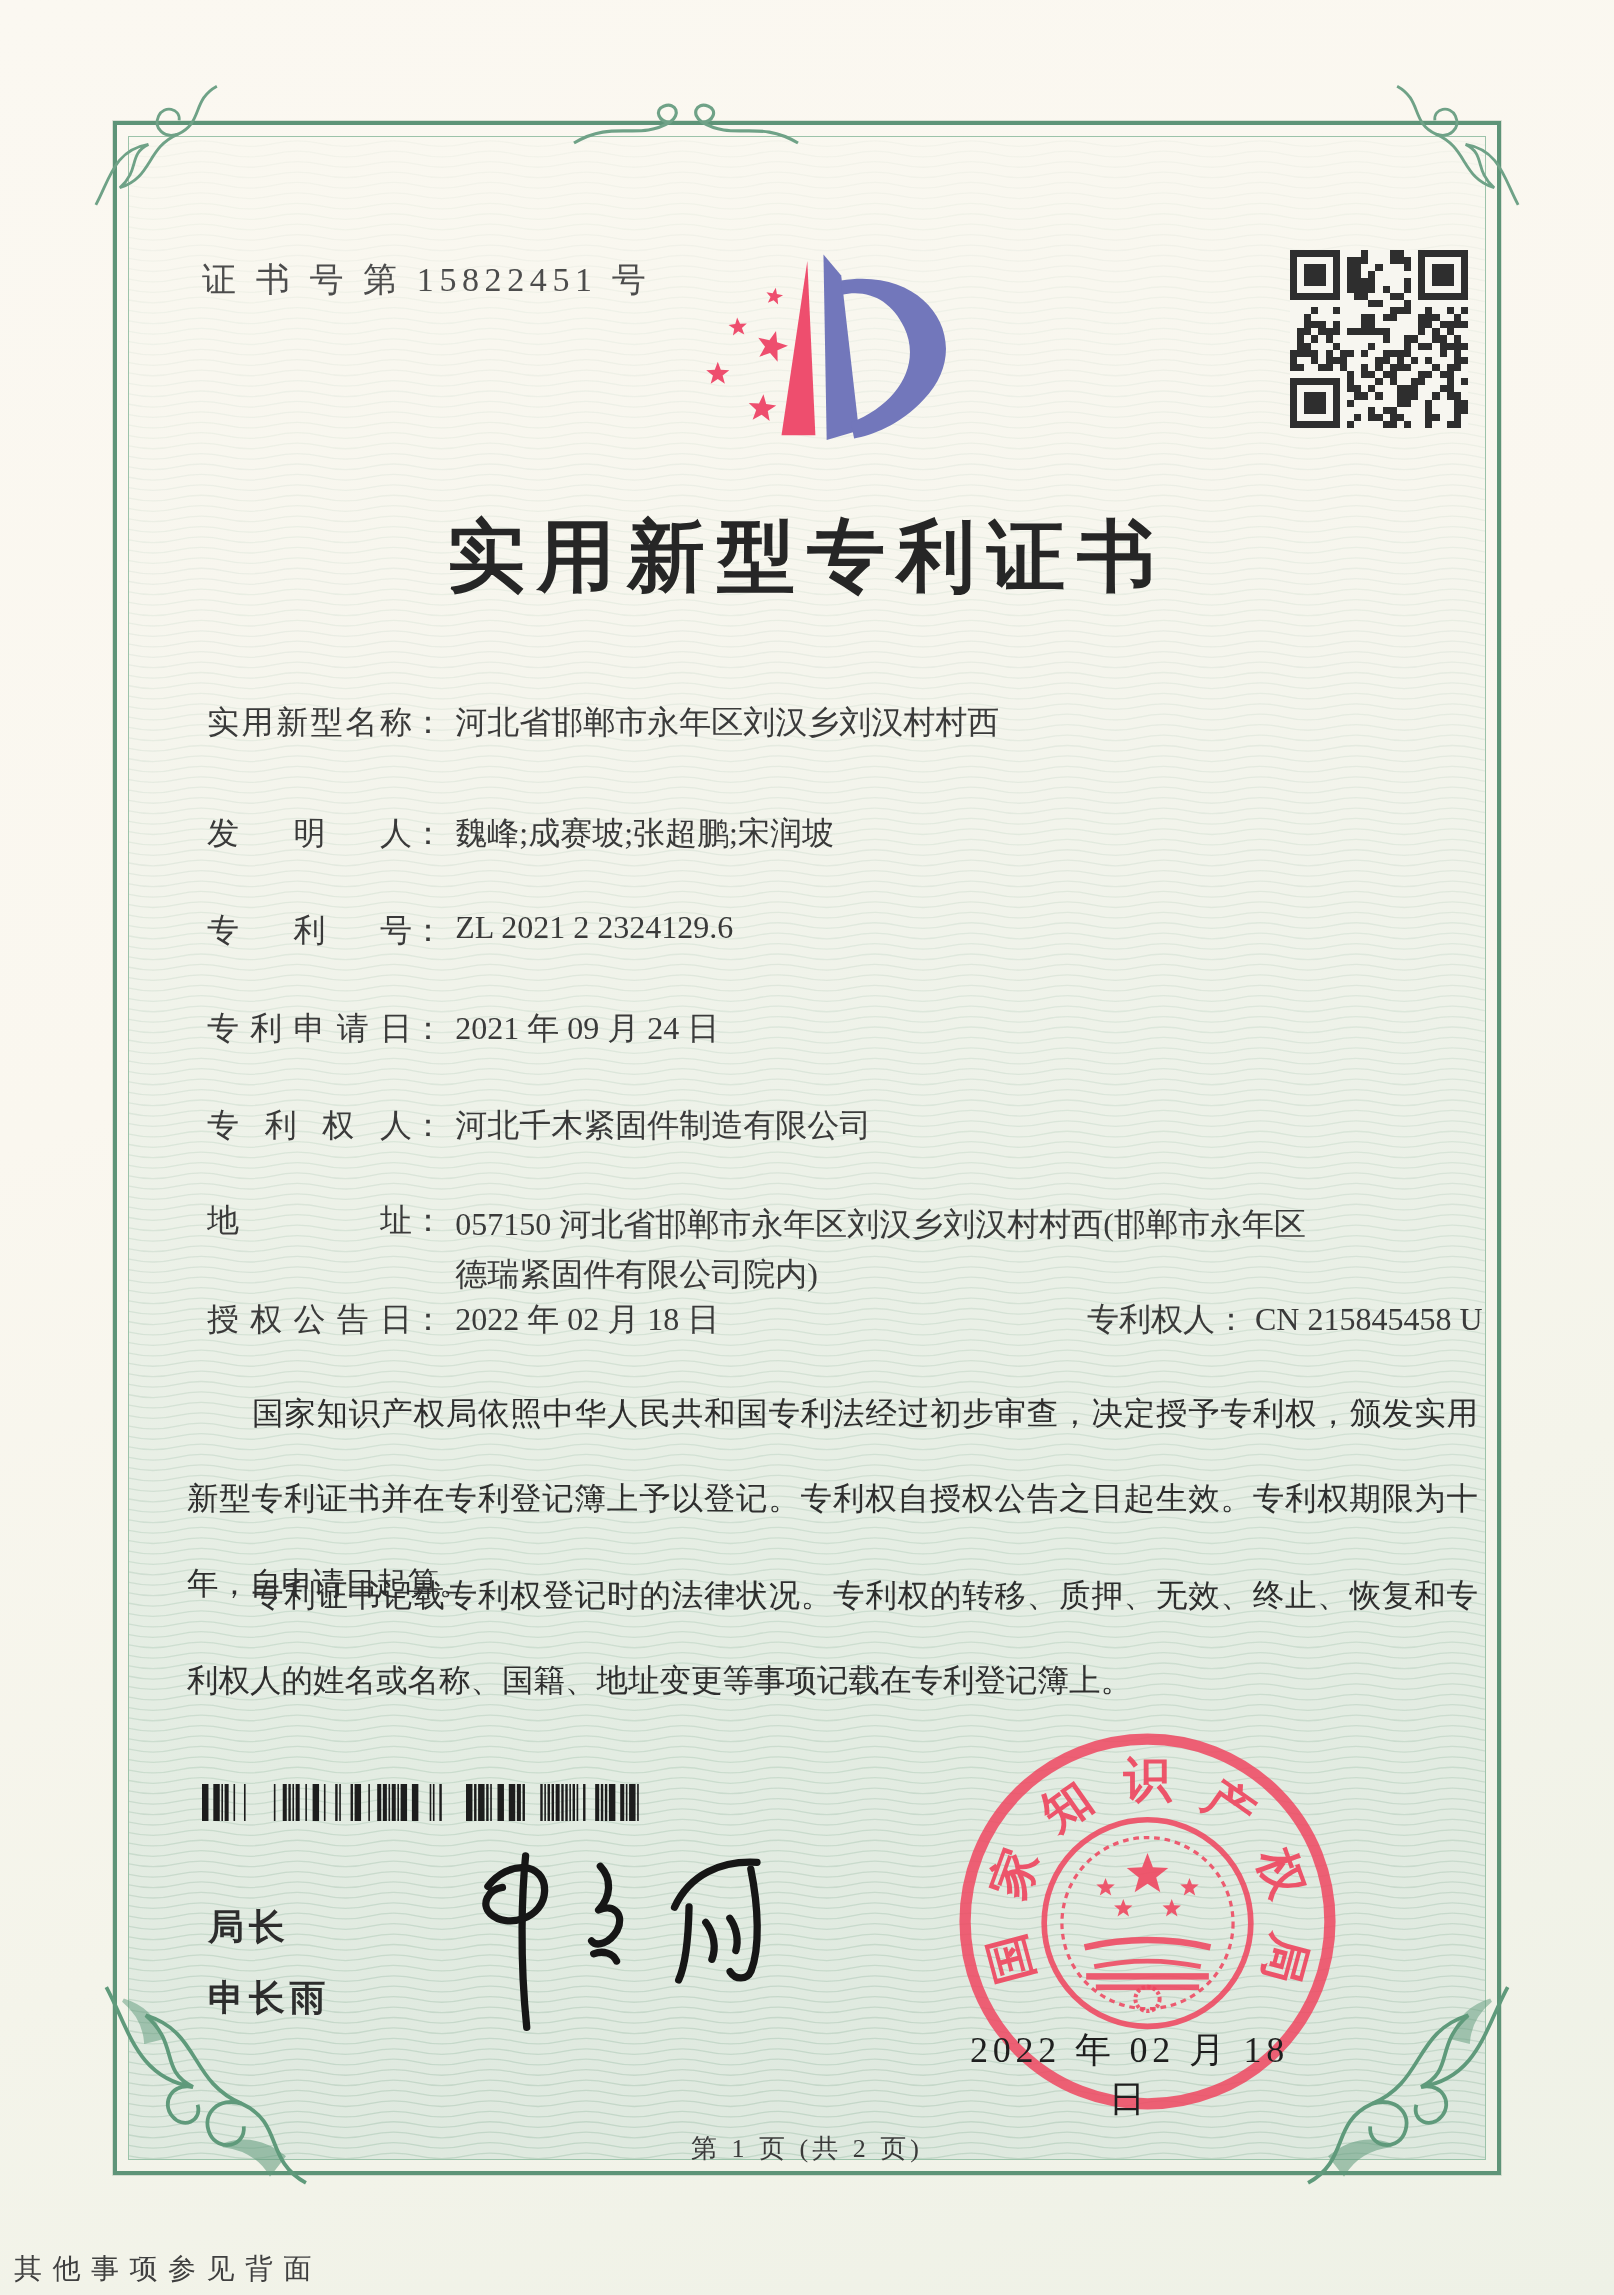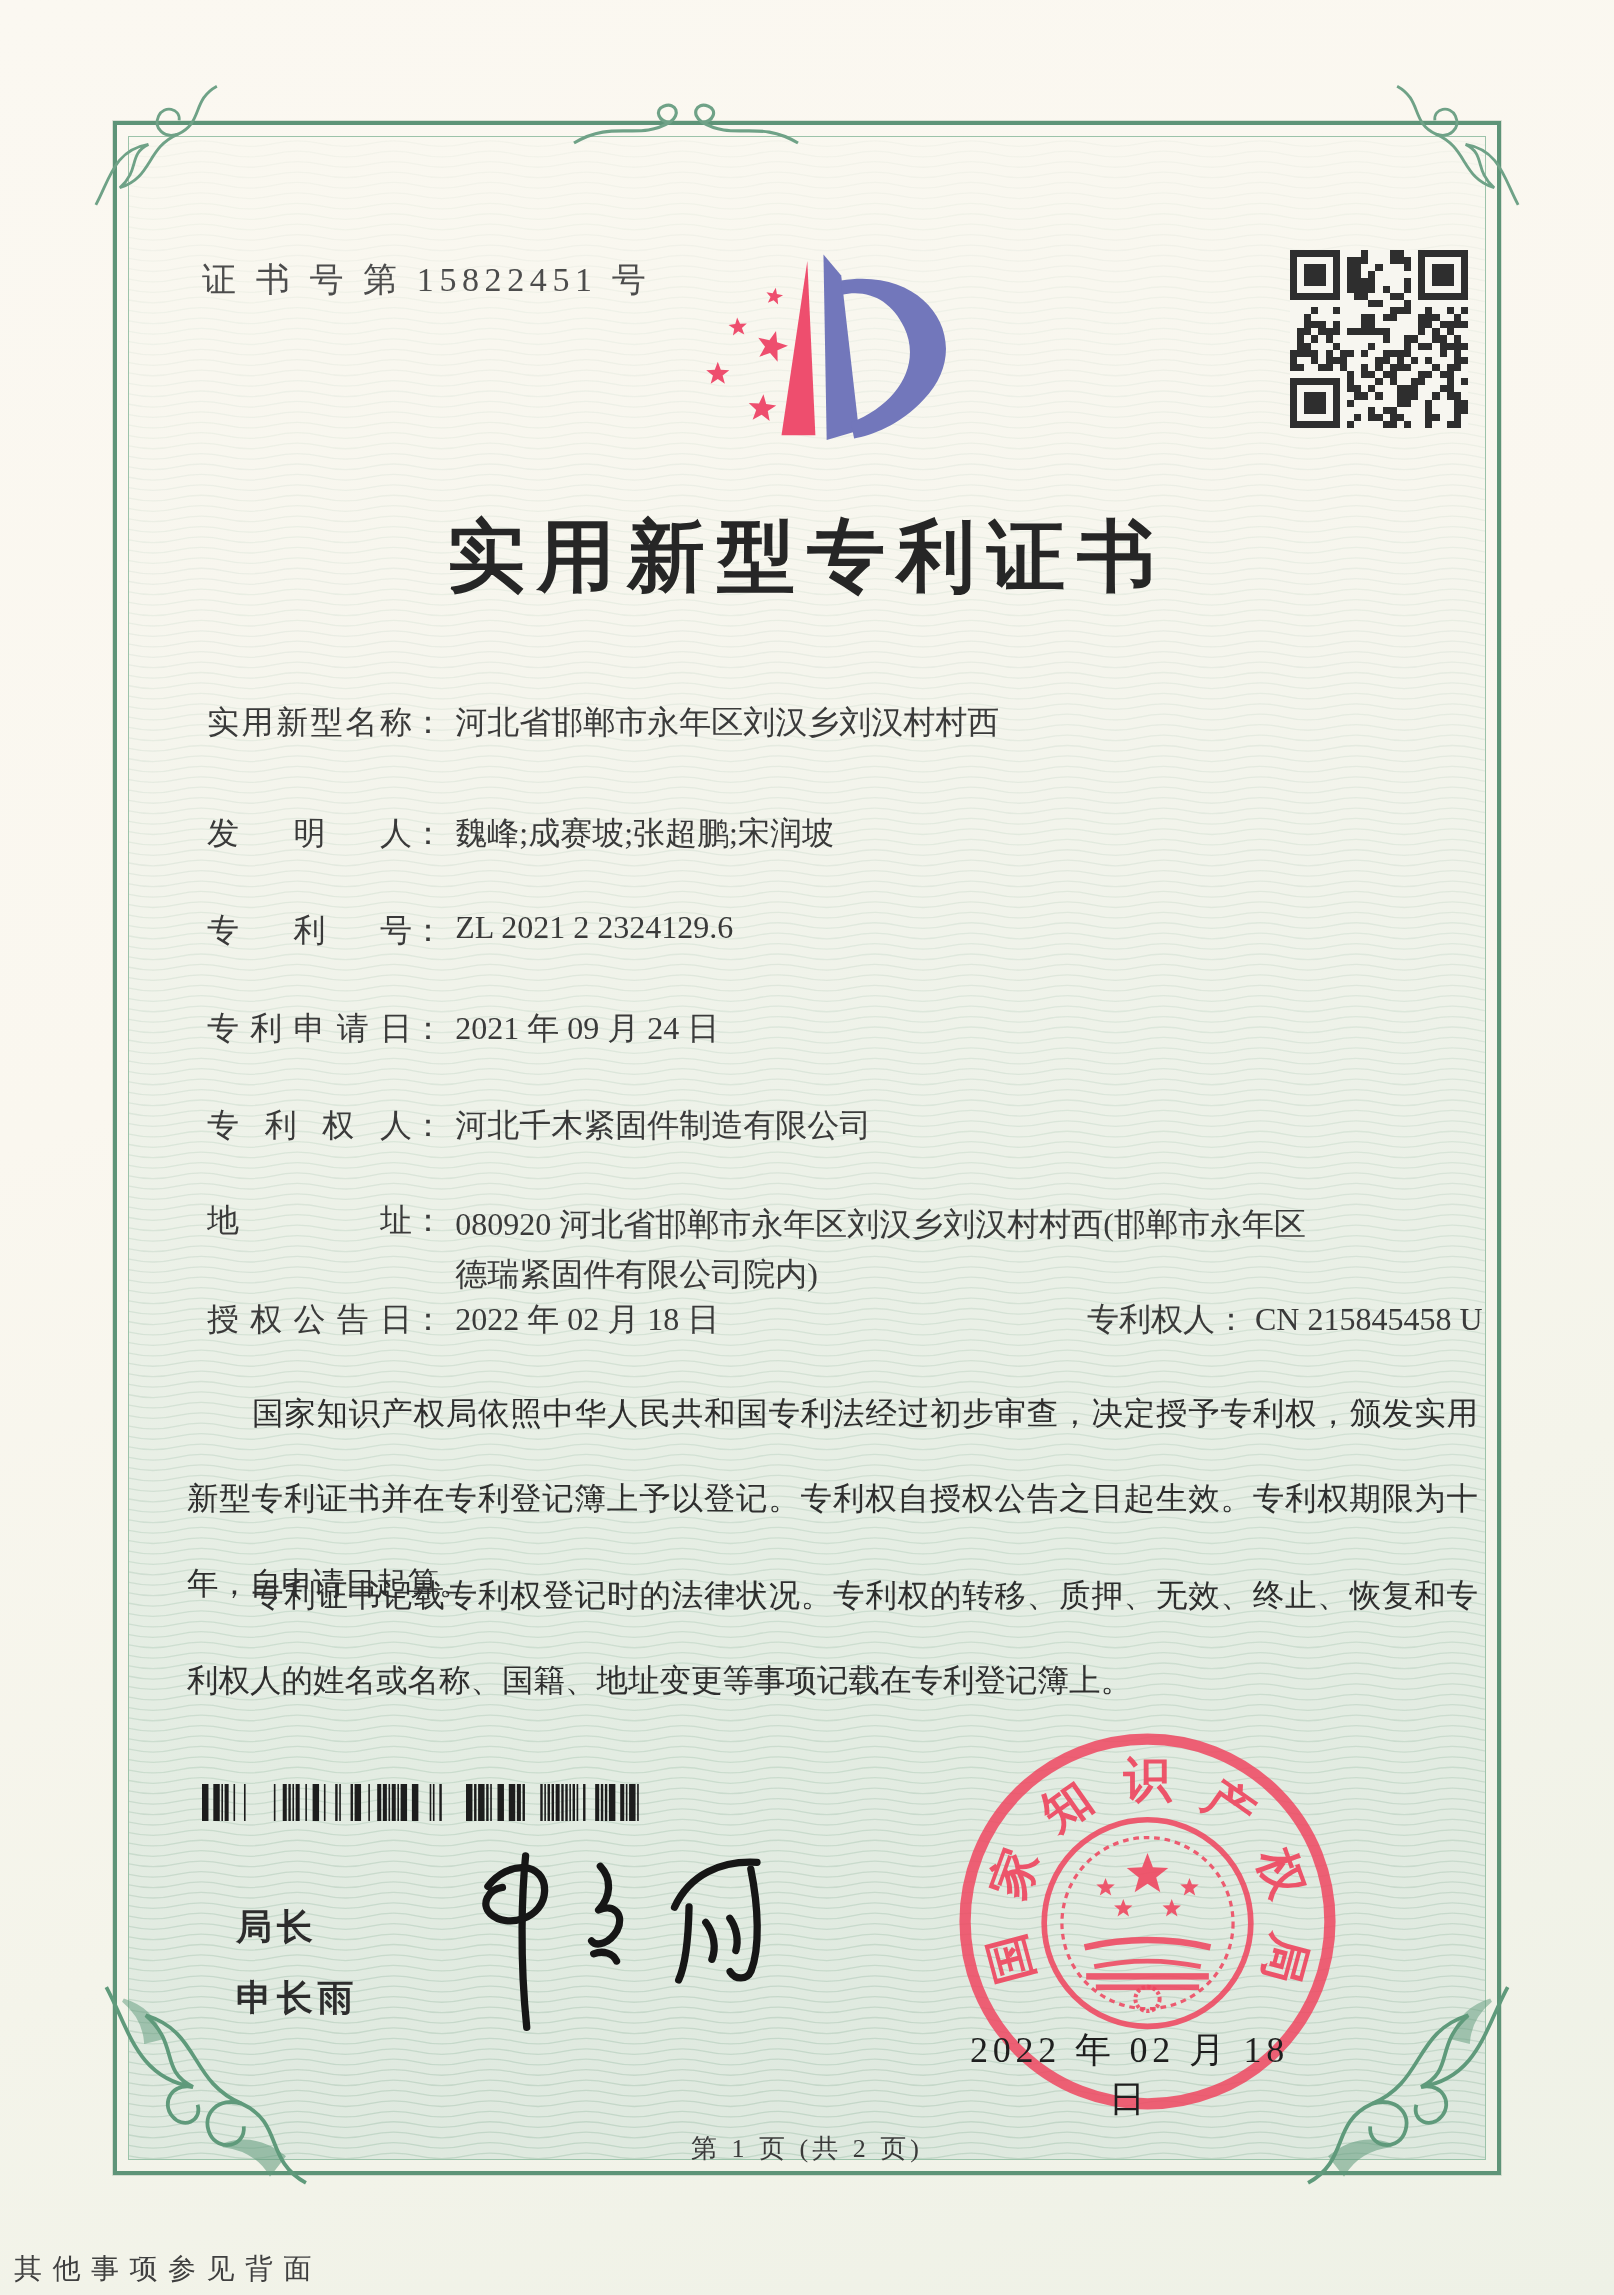--- a/index.html
+++ b/index.html
@@ -52,21 +52,21 @@
   .val{display:inline-block;margin-left:11.3px;vertical-align:top;}
   .field.addr{white-space:normal;width:1146px;}
   .addr .val{width:862px;line-height:50px;}
   .grant2{position:absolute;left:880px;top:0;white-space:nowrap;}
   .para{
     position:absolute;left:187px;width:1291px;
     font-size:31.5px;line-height:85px;color:#2e2e2e;
     text-align:justify;text-indent:65px;
   }
   .barcode{position:absolute;left:202px;top:1784px;width:440px;height:37px;}
-  .director{position:absolute;left:208px;font-size:36px;font-weight:600;color:#2d2d2d;letter-spacing:4.8px;margin-left:28px;}
+  .director{position:absolute;left:208px;font-size:36px;font-weight:600;color:#2d2d2d;letter-spacing:4.8px;}
   .signature{position:absolute;left:433px;top:1831px;width:412px;height:202px;}
   
   .seal{position:absolute;left:957px;top:1731px;width:381px;height:381px;}
   .seal svg{position:absolute;inset:0;}
   .seal-char{
     position:absolute;left:50%;top:50%;
     font-size:48px;font-weight:700;color:rgba(238,71,96,.92);
     font-family:"Liberation Serif","DejaVu Serif",serif;
   }
   .seal-date{
@@ -551,21 +551,21 @@
   <div class="field" style="top:909px;">
     <span class="lbl">专利号</span><span class="colon">：</span><span class="val">ZL 2021 2 2324129.6</span>
   </div>
   <div class="field" style="top:1007px;">
     <span class="lbl">专利申请日</span><span class="colon">：</span><span class="val">2021 年 09 月 24 日</span>
   </div>
   <div class="field" style="top:1104px;">
     <span class="lbl">专利权人</span><span class="colon">：</span><span class="val">河北千木紧固件制造有限公司</span>
   </div>
   <div class="field addr" style="top:1199px;">
-    <span class="lbl">地址</span><span class="colon">：</span><span class="val">080920 河北省邯郸市永年区刘汉乡刘汉村村西(邯郸市永年区德瑞紧固件有限公司院内)</span>
+    <span class="lbl">地址</span><span class="colon">：</span><span class="val">057150 河北省邯郸市永年区刘汉乡刘汉村村西(邯郸市永年区德瑞紧固件有限公司院内)</span>
   </div>
   <div class="field" style="top:1298px;width:1291px;">
     <span class="lbl">授权公告日</span><span class="colon">：</span><span class="val">2022 年 02 月 18 日</span>
     <span class="grant2">
       <span>专利权人</span><span>：</span><span style="margin-left:8px;">CN 215845458 U</span>
     </span>
   </div>
 
   <div class="para" style="top:1371px;">国家知识产权局依照中华人民共和国专利法经过初步审查，决定授予专利权，颁发实用新型专利证书并在专利登记簿上予以登记。专利权自授权公告之日起生效。专利权期限为十年，自申请日起算。</div>
   <div class="para" style="top:1553px;">专利证书记载专利权登记时的法律状况。专利权的转移、质押、无效、终止、恢复和专利权人的姓名或名称、国籍、地址变更等事项记载在专利登记簿上。</div>

